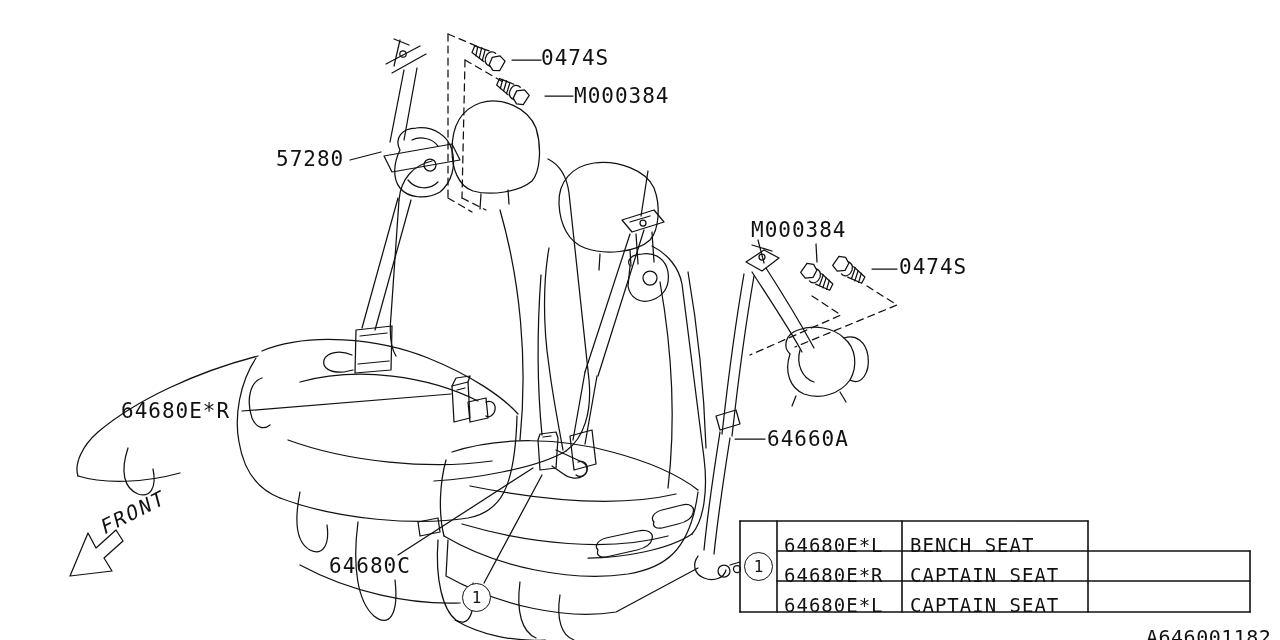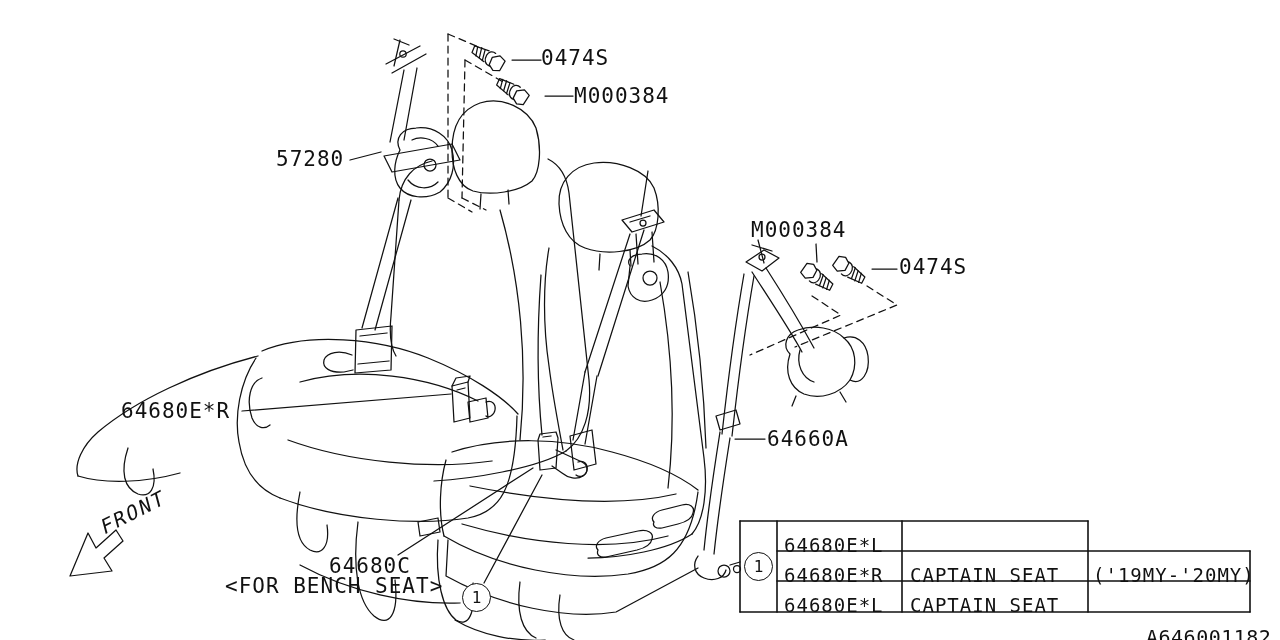--- a/index.html
+++ b/index.html
@@ -222,29 +222,28 @@
   </svg>
 
   <div class="lbl" style="left:541px;top:27px">0474S</div>
   <div class="lbl" style="left:574px;top:65px">M000384</div>
   <div class="lbl" style="left:276px;top:128px">57280</div>
   <div class="lbl" style="left:751px;top:199px">M000384</div>
   <div class="lbl" style="left:899px;top:236px">0474S</div>
   <div class="lbl" style="left:121px;top:380px">64680E*R</div>
   <div class="lbl" style="left:767px;top:408px">64660A</div>
   <div class="lbl" style="left:329px;top:535px">64680C</div>
-  <div class="lbl" style="left:225px;top:555px">&lt;FOR BENCH SEAT&gt;</div>
 
   <div class="front">FRONT</div>
 
   <div class="callout" style="left:462px;top:563px">1</div>
   <div class="callout" style="left:744px;top:532px">1</div>
 
   <div class="tbl-text" style="left:784px;top:503px">64680E*L</div>
+  <div class="tbl-text" style="left:910px;top:503px">BENCH SEAT</div>
   <div class="tbl-text" style="left:784px;top:533px">64680E*R</div>
   <div class="tbl-text" style="left:910px;top:533px">CAPTAIN SEAT</div>
-  <div class="tbl-text" style="left:1093px;top:533px">('19MY-'20MY)</div>
   <div class="tbl-text" style="left:784px;top:563px">64680E*L</div>
   <div class="tbl-text" style="left:910px;top:563px">CAPTAIN SEAT</div>
 
   <div class="lbl small" style="left:1146px;top:607px">A646001182</div>
 
 </div>
 
 </body></html>

